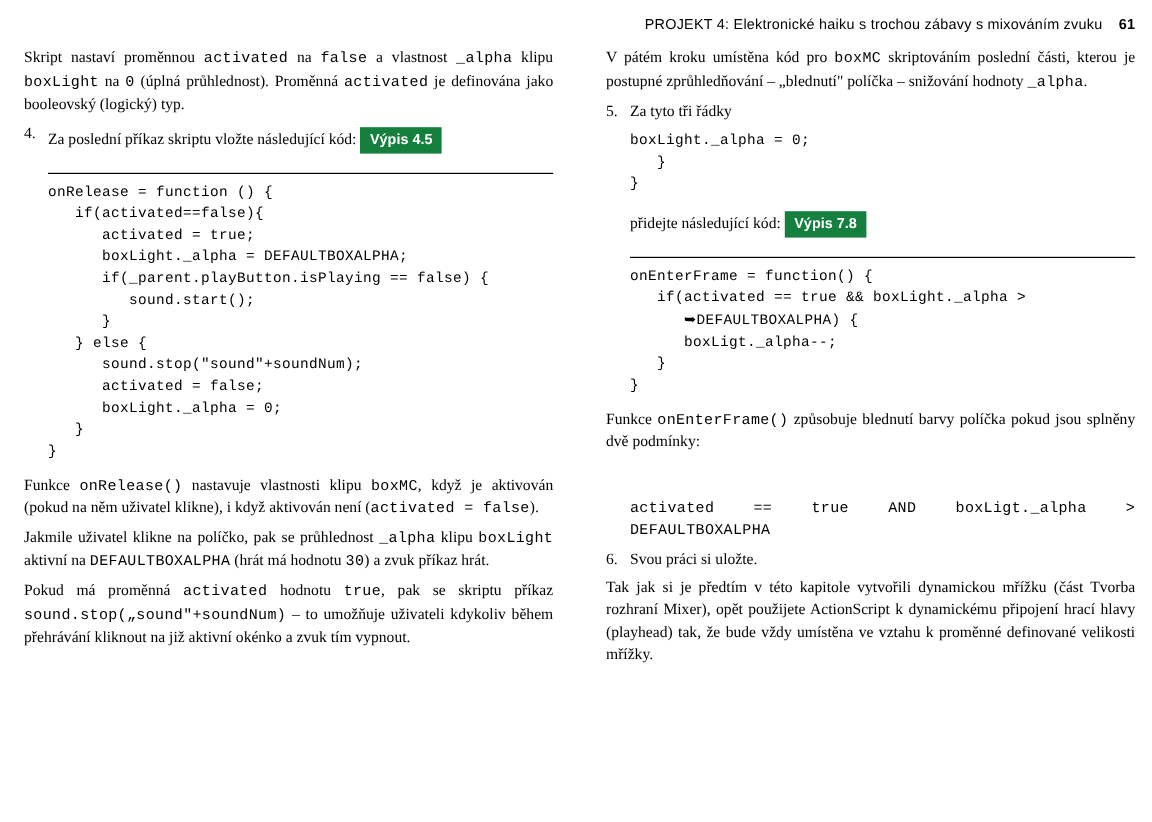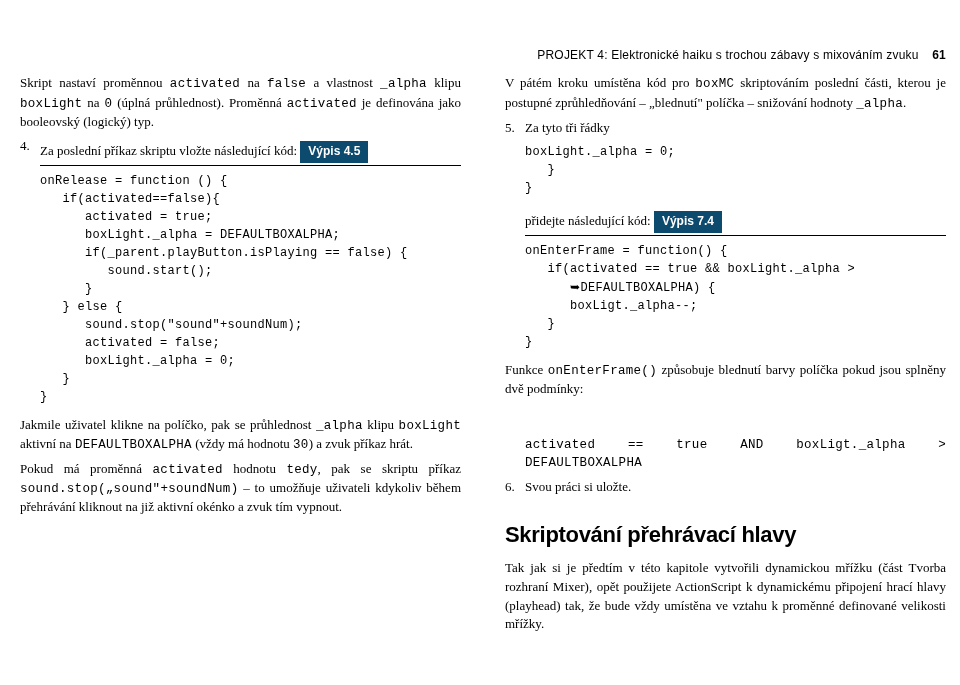--- a/index.html
+++ b/index.html
@@ -15,21 +15,20 @@
     display: flex;
     flex-direction: column;
   }
   .header {
     text-align: right;
     font-family: Arial, Helvetica, sans-serif;
     font-size: 12px;
     font-weight: 400;
     margin-bottom: 10px;
     letter-spacing: 0.2px;
-    margin-top: 35px;
   }
   .header .pagenum {
     font-weight: 700;
     margin-left: 10px;
   }
   .columns {
     display: flex;
     gap: 44px;
   }
   .col {
@@ -65,24 +64,24 @@
   ol.steps > li > .num {
     position: absolute;
     left: 0;
     top: 0;
   }
   .listing-label {
     font-family: Arial, Helvetica, sans-serif;
     font-weight: 700;
     font-size: 12px;
     color: #fff;
-    background: #0c4a6e;
+    background: #15803d;
     display: inline-block;
     padding: 2px 8px;
-    margin: 4px 0 2px 0;
+    margin: 4px 0 16px 0;
   }
   .listing-rule {
     border: none;
     border-top: 1px solid #000;
     margin: 0 0 6px 0;
   }
   h2.section {
     font-family: Arial, Helvetica, sans-serif;
     font-weight: 700;
     font-size: 22px;
@@ -128,45 +127,48 @@
       }
    } else {
       sound.stop("sound"+soundNum);
       activated = false;
       boxLight._alpha = 0;
    }
 }</div>
       </li>
     </ol>
 
-
     <p>
-      <span>Jakmile uživatel klikne na políčko, pak se průhlednost </span><span class="code">_alpha</span><span> klipu </span><span class="code">boxLight</span><span> aktivní na </span><span class="code">DEFAULTBOXALPHA</span><span> (vždy má hodnotu </span><span class="code">30</span><span>) a zvuk příkaz hrát.</span>
+      <span>Funkce </span><span class="code">onRelease()</span><span> nastavuje vlastnosti klipu </span><span class="code">boxMC</span><span>, když je aktivován (pokud na něm uživatel klikne), i když aktivován není (</span><span class="code">activated = false</span><span>).</span>
     </p>
 
     <p>
-      <span>Pokud má proměnná </span><span class="code">activated</span><span> hodnotu </span><span class="code">tedy</span><span>, pak se skriptu příkaz </span><span class="code">sound.stop(„sound"+soundNum)</span><span> – to umožňuje uživateli kdykoliv během přehrávání kliknout na již aktivní okénko a zvuk tím vypnout.</span>
+      <span>Jakmile uživatel klikne na políčko, pak se průhlednost </span><span class="code">_alpha</span><span> klipu </span><span class="code">boxLight</span><span> aktivní na </span><span class="code">DEFAULTBOXALPHA</span><span> (hrát má hodnotu </span><span class="code">30</span><span>) a zvuk příkaz hrát.</span>
+    </p>
+
+    <p>
+      <span>Pokud má proměnná </span><span class="code">activated</span><span> hodnotu </span><span class="code">true</span><span>, pak se skriptu příkaz </span><span class="code">sound.stop(„sound"+soundNum)</span><span> – to umožňuje uživateli kdykoliv během přehrávání kliknout na již aktivní okénko a zvuk tím vypnout.</span>
     </p>
   </div>
 
   <div class="col">
     <p>
       <span>V pátém kroku umístěna kód pro </span><span class="code">boxMC</span><span> skriptováním poslední části, kterou je postupné zprůhledňování – „blednutí" políčka – snižování hodnoty </span><span class="code">_alpha</span><span>.</span>
     </p>
 
     <ol class="steps">
       <li>
         <span class="num">5.</span>
         <span>Za tyto tři řádky</span>
         <div class="code-block">boxLight._alpha = 0;
    }
 }</div>
         <span>přidejte následující kód:</span>
 
-        <div class="listing-label">Výpis 7.4</div>
+        <div class="listing-label">Výpis 7.8</div>
         <hr class="listing-rule">
         <div class="code-block"><span>onEnterFrame = function() {</span>
 <span>   if(activated == true &amp;&amp; boxLight._alpha &gt;</span>
       <span class="arrow">➥</span><span>DEFAULTBOXALPHA) {</span>
 <span>      boxLigt._alpha--;</span>
 <span>   }</span>
 <span>}</span></div>
       </li>
     </ol>
 
@@ -175,17 +177,16 @@
     </p>
     <p class="code indent">activated == true AND boxLigt._alpha &gt; DEFAULTBOXALPHA</p>
 
     <ol class="steps">
       <li>
         <span class="num">6.</span>
         <span>Svou práci si uložte.</span>
       </li>
     </ol>
 
-    <h2 class="section">Skriptování přehrávací hlavy</h2>
     <p>Tak jak si je předtím v této kapitole vytvořili dynamickou mřížku (část Tvorba rozhraní Mixer), opět použijete ActionScript k dynamickému připojení hrací hlavy (playhead) tak, že bude vždy umístěna ve vztahu k proměnné definované velikosti mřížky.</p>
   </div>
 
 </div>
 
 </body></html>

